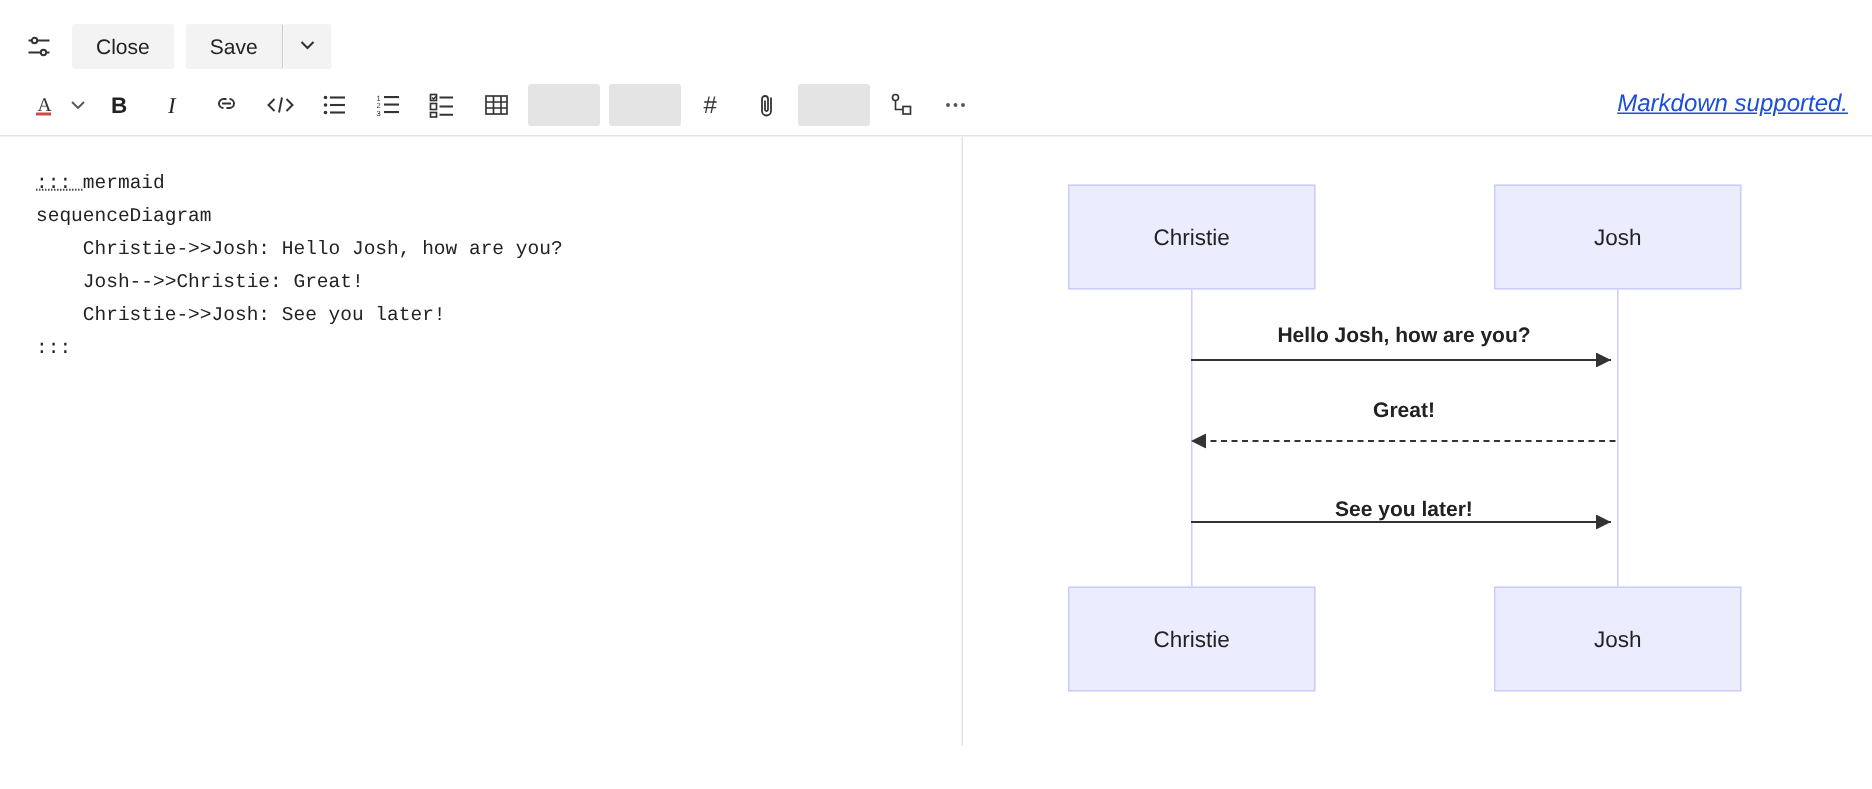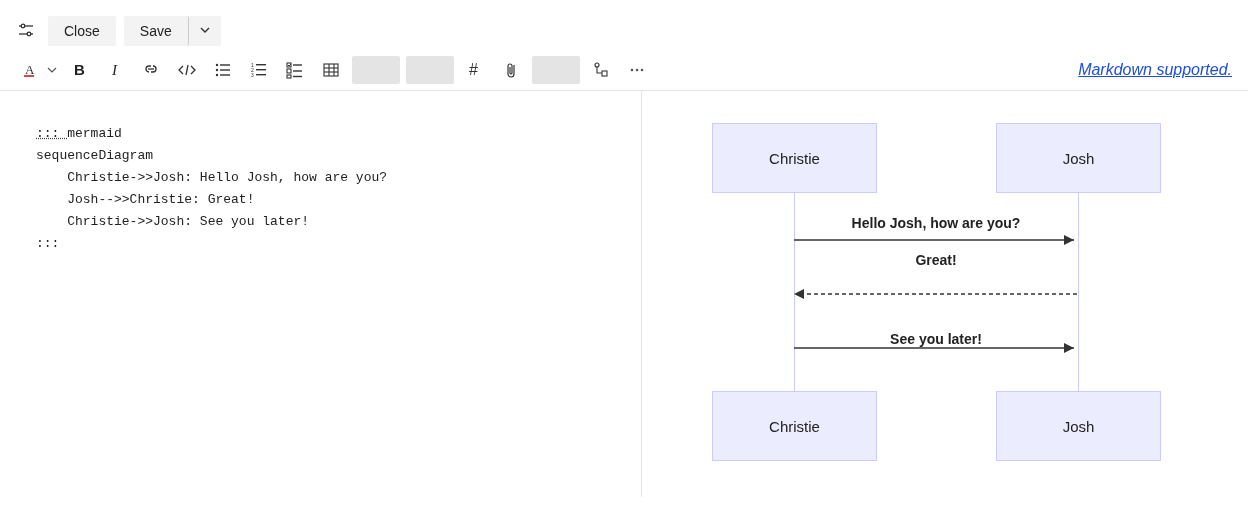--- a/index.html
+++ b/index.html
@@ -2,42 +2,42 @@
 <html><head>
 <meta charset="utf-8">
 <style>
   * { box-sizing: border-box; }
   html, body { margin:0; padding:0; font-family: "Segoe UI", Arial, sans-serif; font-size:14px; color:#222; background:#fff; }
   .app { width:1248px; height:526px; position:relative; }
 
   
   .header-row { display:flex; align-items:flex-start; padding:10px 12px 0 12px; }
   .title-input { flex:1; border:1px solid #bbb; border-radius:2px; font-size:24px; padding:10px 14px; background:#fff; margin-right:18px; }
-  .header-actions { display:flex; align-items:flex-start; gap:8px; padding-top:6px; }
+  .header-actions { display:flex; align-items:center; gap:8px; padding-top:6px; }
   .icon-btn { width:28px; height:28px; display:flex; align-items:center; justify-content:center; border-radius:2px; cursor:pointer; color:#333; }
   .btn { background:#f3f3f3; border:none; padding:7px 16px; font-size:14px; cursor:pointer; border-radius:2px; color:#222; }
   .split-group { display:flex; }
   .split-main { border-right:1px solid #ccc; }
   .split-caret { padding:7px 10px; }
 
   
   .toolbar-row { display:flex; align-items:center; padding:10px 16px 6px 14px; }
   .toolbar { display:flex; align-items:center; gap:6px; flex-wrap:wrap; }
   .tbtn { width:30px; height:28px; display:flex; align-items:center; justify-content:center; cursor:pointer; border-radius:2px; color:#333; position:relative; }
   .tbtn.active { background:#e4e4e4;padding-left:48px; }
   .tbtn svg { display:block; }
   .toolbar .caret-small { width:12px; margin-left:-4px; }
   .md-link { margin-left:auto; font-size:16px; color:#1d4ed8; text-decoration:underline; font-style:italic; cursor:pointer; }
 
   .divider { height:1px; background:#e5e5e5; margin:0; }
 
   
   .content { display:flex; height:calc(526px - 120px); }
   .editor { width:642px; border-right:1px solid #e5e5e5; padding:16px 20px; }
-  .editor pre { margin:16px; font-family:"Consolas","Courier New",monospace; font-size:13px; line-height:1.7; white-space:pre; }
+  .editor pre { margin:4px; font-family:"Consolas","Courier New",monospace; font-size:13px; line-height:1.7; white-space:pre; }
   .dotted-underline { text-decoration-line:underline; text-decoration-style:dotted; text-decoration-color:#444; }
 
   .preview { flex:1; position:relative; }
 
   
   .diagram { position:absolute; left:70px; top:32px; width:490px; height:340px; font-family:"Trebuchet MS","Segoe UI",sans-serif; }
   .actor { position:absolute; width:165px; height:70px; background:#ececff; border:1px solid #ccccff; display:flex; align-items:center; justify-content:center; font-size:15px; }
   .lifeline { position:absolute; top:70px; width:1px; background:#ccccff; height:198px; }
   .arrow-label { position:absolute; width:284px; text-align:center; font-size:14px; font-weight:600; }
   .arrow-svg { position:absolute; }
@@ -215,21 +215,21 @@
 
         <div class="actor" style="left:0;top:268px;">Christie</div>
         <div class="actor" style="left:284px;top:268px;">Josh</div>
 
         <div class="arrow-label" style="left:82px;top:92px;">Hello Josh, how are you?</div>
         <svg class="arrow-svg" style="left:82px;top:112px;" width="286" height="10">
           <line x1="0" y1="5" x2="280" y2="5" stroke="#333" stroke-width="1.4"></line>
           <path d="M280 5 L270 0 L270 10 Z" fill="#333"></path>
         </svg>
 
-        <div class="arrow-label" style="left:82px;top:129px;">Great!</div>
+        <div class="arrow-label" style="left:82px;top:142px;">Great!</div>
         <svg class="arrow-svg" style="left:82px;top:166px;" width="286" height="10">
           <line x1="6" y1="5" x2="284" y2="5" stroke="#333" stroke-width="1.4" stroke-dasharray="4 3"></line>
           <path d="M0 5 L10 0 L10 10 Z" fill="#333"></path>
         </svg>
 
         <div class="arrow-label" style="left:82px;top:208px;">See you later!</div>
         <svg class="arrow-svg" style="left:82px;top:220px;" width="286" height="10">
           <line x1="0" y1="5" x2="280" y2="5" stroke="#333" stroke-width="1.4"></line>
           <path d="M280 5 L270 0 L270 10 Z" fill="#333"></path>
         </svg>

